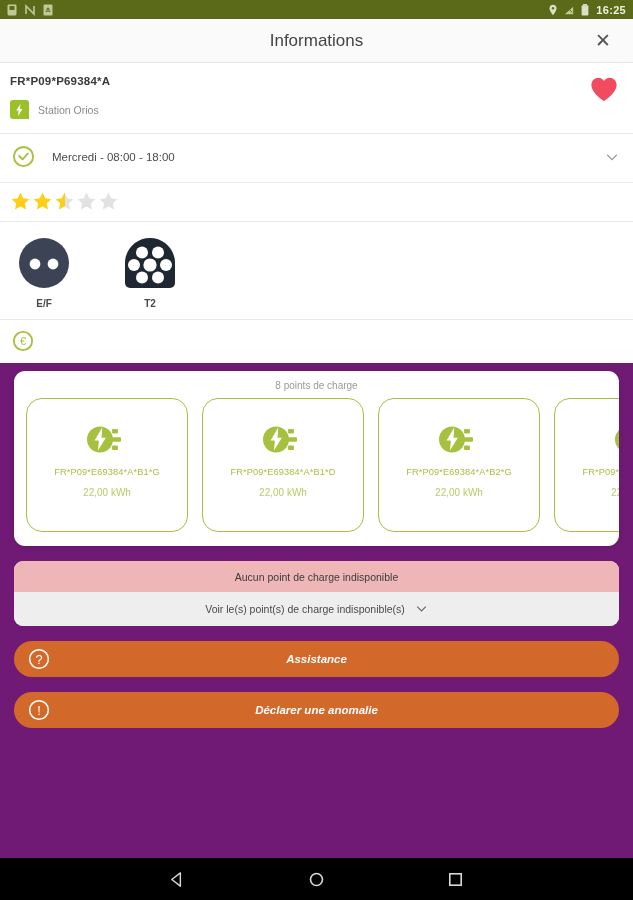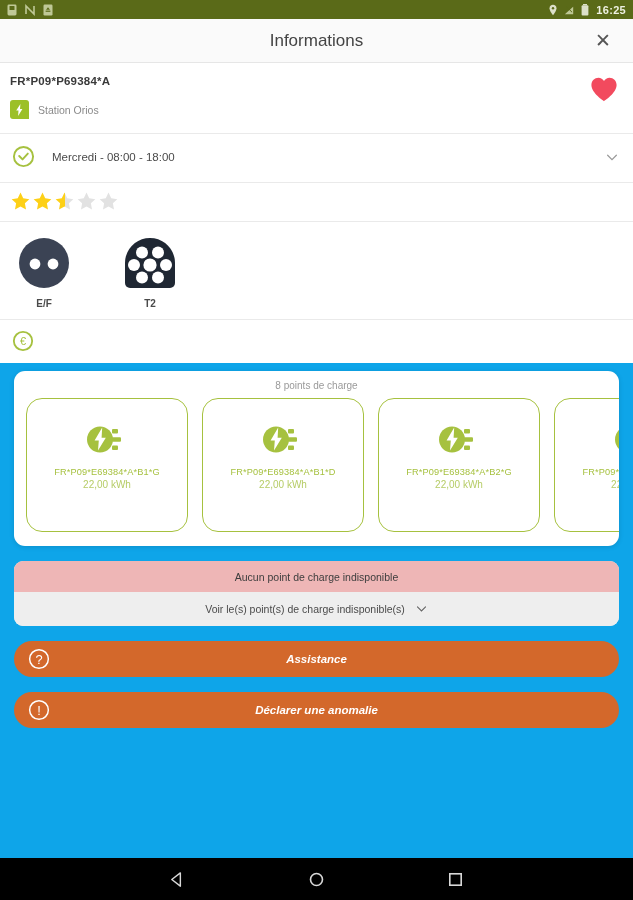--- a/index.html
+++ b/index.html
@@ -2,21 +2,21 @@
 <html><head>
 <meta charset="utf-8">
 <style>
   * { box-sizing: border-box; margin: 0; padding: 0; }
   html, body {
     width: 633px; height: 900px;
     font-family: "Liberation Sans", sans-serif;
     background: #ffffff;
     overflow: hidden;
   }
-  #app { position: relative; width: 633px; height: 900px; background: #0ea5e9; }
+  #app { position: relative; width: 633px; height: 900px; background: #701a75; }
 
   
   .statusbar {
     height: 19px; background: #5a6a18; display: flex; align-items: center;
     padding: 0 7px; color: #e8eccf;
   }
   .sb-left { display: flex; align-items: center; gap: 8px; }
   .sb-right { margin-left: auto; display: flex; align-items: center; gap: 6px; }
   .sb-ico { width: 10px; height: 12px; display: block; opacity: .88; }
   .sb-time { font-size: 11px; font-weight: bold; letter-spacing: .3px; color: #eef1e2; }
@@ -78,21 +78,21 @@
   .cp-title { text-align: center; font-size: 10px; color: #9a9a9a; margin-bottom: 7px; }
   .cp-scroller { display: flex; gap: 14px; padding: 0 12px; overflow-x: auto; }
   .cp-scroller::-webkit-scrollbar { display: none; }
   .cp-item {
     flex: 0 0 162px; height: 134px; border: 1.3px solid #a6c13f; border-radius: 16px;
     background: #fff; display: flex; flex-direction: column; align-items: center;
     justify-content: flex-start; padding-top: 24px; cursor: pointer;
   }
   .cp-plug-ico { width: 42px; height: 33px; }
   .cp-id { margin-top: 11px; font-size: 9.2px; color: #a6c13f; font-weight: normal; letter-spacing: .15px; }
-  .cp-pow { margin-top: 2px; font-size: 10px; color: #b6cc66; }
+  .cp-pow { margin-top: 10px; font-size: 10px; color: #b6cc66; }
 
   
   .acc { margin: 15px 14px 0 14px; border-radius: 9px; overflow: hidden; background: #eeeeee; }
   .acc-head { text-align: center; font-size: 10.5px; padding: 10px 0 9px 0; color: #3d3d3d; }
   .acc-head.blue { background: #b3d7ee; }
   .acc-head.red  { background: #eeb6b6; }
   .acc-body {
     background: #eeeeee; display: flex; align-items: center; justify-content: center;
     gap: 10px; padding: 10px 0 11px 0; cursor: pointer;
   }

